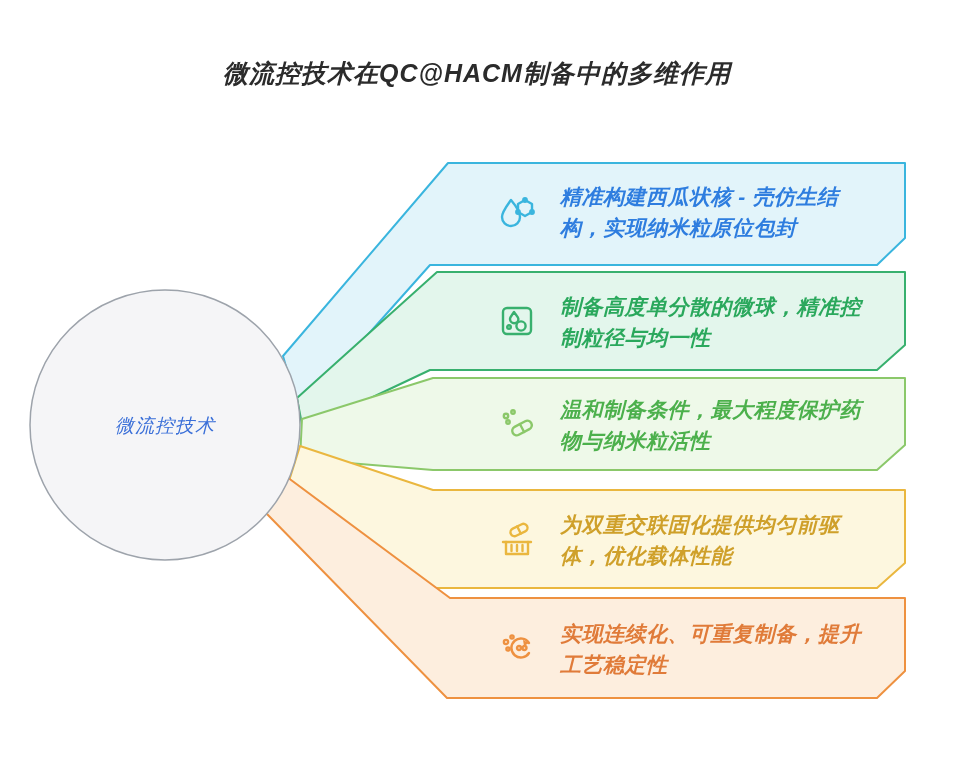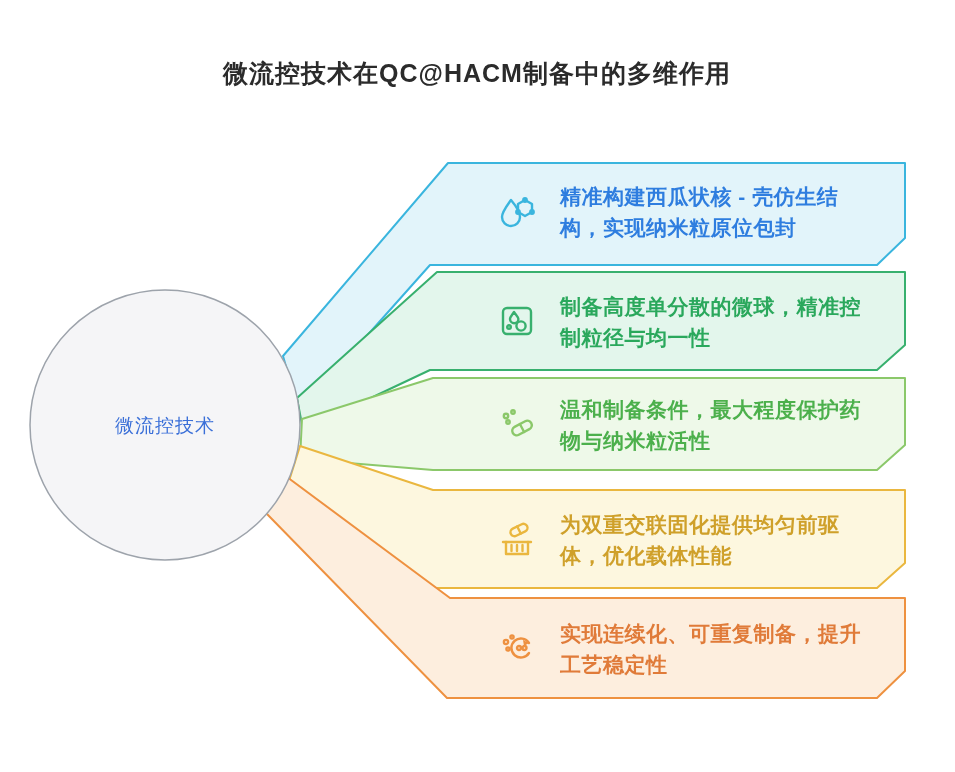--- a/index.html
+++ b/index.html
@@ -1,17 +1,17 @@
 <!DOCTYPE html>
 <html><head>
 <meta charset="utf-8">
 <style>
   html,body{margin:0;padding:0;background:#ffffff;}
   .stage{position:relative;width:955px;height:772px;background:#ffffff;overflow:hidden;
-         font-family:"Liberation Sans","DejaVu Sans",sans-serif;}
+         font-family:"Liberation Sans","DejaVu Sans",sans-serif;font-style:italic;}
   svg text{font-family:"Liberation Sans","DejaVu Sans",sans-serif;}
   .title{font-size:25px;font-weight:700;fill:#2b2b2b;letter-spacing:1px;}
   .band{stroke-width:2;stroke-linejoin:round;}
   .band-text{font-size:21px;font-weight:700;letter-spacing:0.5px;}
   .center-label{font-size:19px;letter-spacing:1px;}
   .icon{fill:none;stroke-width:2.4;stroke-linecap:round;stroke-linejoin:round;}
 </style>
 </head>
 <body>
 

